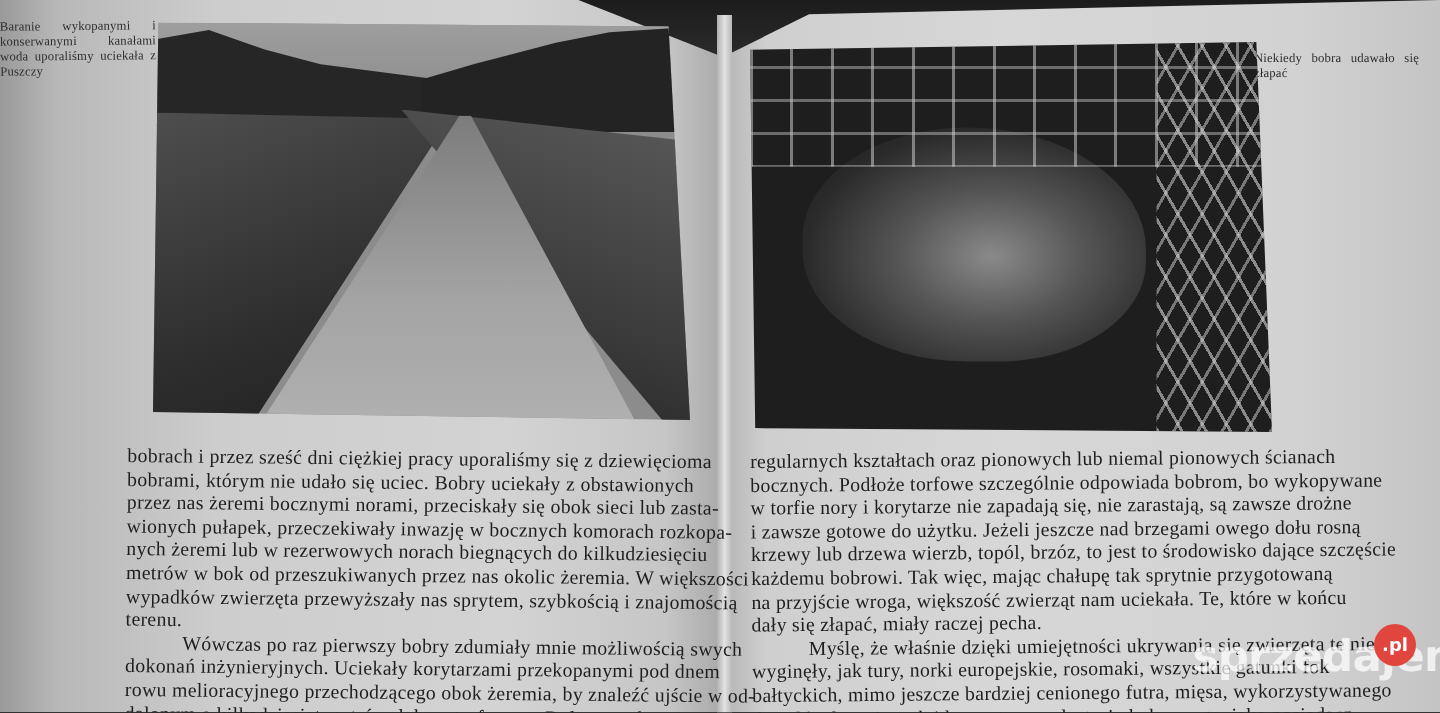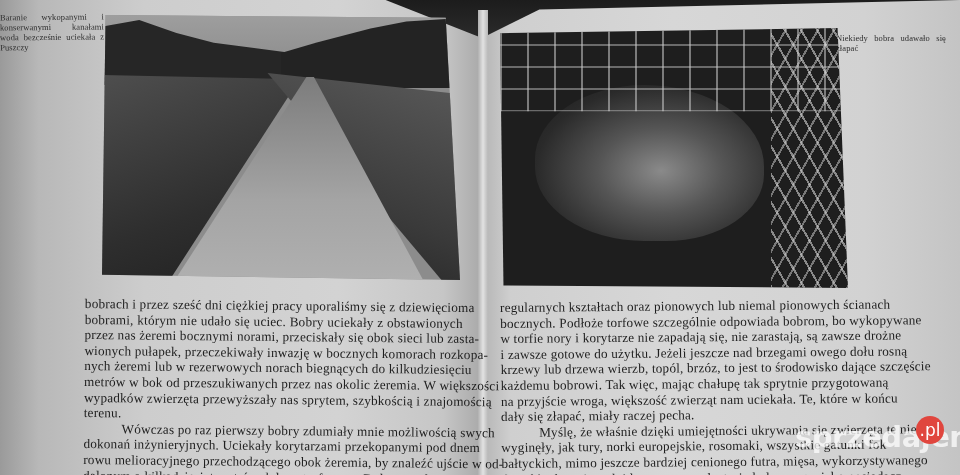--- a/index.html
+++ b/index.html
@@ -87,33 +87,33 @@
   .indent { padding-left:38px; }
 
   
   .watermark {
     position:absolute; left:795px; top:420px; font-family:"DejaVu Sans","Liberation Sans",sans-serif;
     font-weight:bold; font-size:29px; color:rgba(255,255,255,0.72); letter-spacing:-0.5px;
   }
   .wm-badge {
     position:absolute; left:916px; top:416px; width:28px; height:28px; border-radius:50%;
     background:#e0463e; color:#fff; font-family:"DejaVu Sans","Liberation Sans",sans-serif;
-    font-weight:normal; font-size:17px; display:flex; align-items:center; justify-content:center;
+    font-weight:bold; font-size:12px; display:flex; align-items:center; justify-content:center;
   }
 </style>
 </head>
 <body>
 
 <div class="bg-top"></div>
 
 <div class="page-left"></div>
 <div class="page-right"></div>
 <div class="gutter"></div>
 
-<div class="caption caption-left">Baranie wykopanymi i konserwanymi kanałami woda bezcześnie uciekała z Puszczy</div>
+<div class="caption caption-left">Baranie wykopanymi i konserwanymi kanałami woda uporaliśmy uciekała z Puszczy</div>
 <div class="caption caption-right">Niekiedy bobra udawało się złapać</div>
 
 <div class="photo photo-canal">
   <div class="canal-sky"></div>
   <div class="canal-trees-l"></div>
   <div class="canal-trees-r"></div>
   <div class="canal-bank-l"></div>
   <div class="canal-bank-r"></div>
   <div class="canal-water"></div>
 </div>

